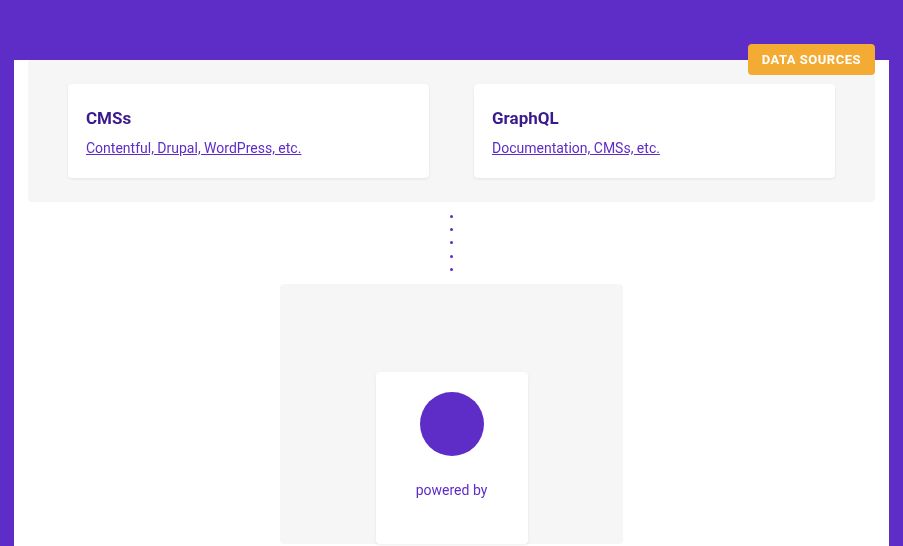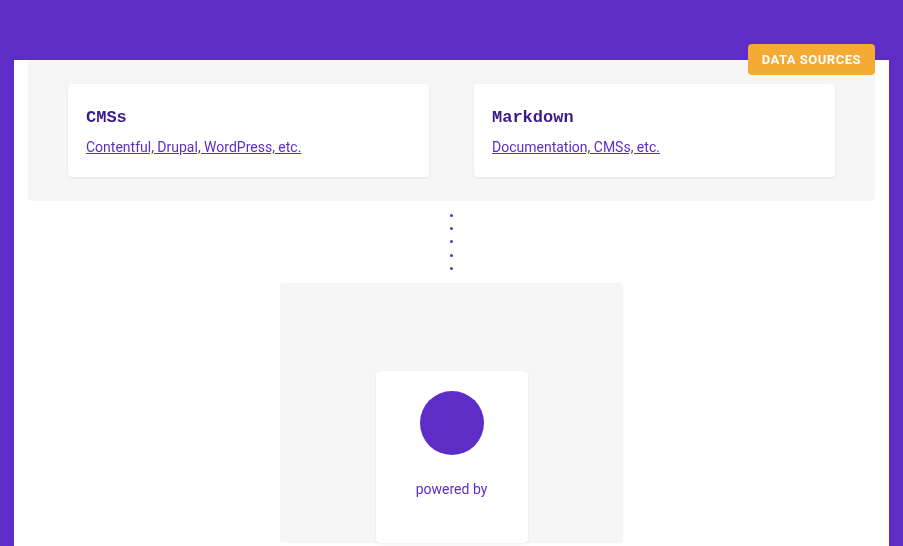--- a/index.html
+++ b/index.html
@@ -47,21 +47,20 @@
     border-radius: 4px;
     box-shadow: 0 1px 3px rgba(0,0,0,0.08);
     padding: 24px 18px 22px 18px;
     flex: 1;
   }
   .card-title {
     color: #3a1a8c;
     font-weight: 700;
     font-size: 17px;
     margin-bottom: 12px;
-    font-family: Liberation Mono, monospace;
   }
   .card-sub {
     color: #5e2cc7;
     font-size: 14px;
     text-decoration: underline;
   }
   
   .connector {
     height: 82px;
     display: flex;
@@ -118,21 +117,21 @@
 
   <div class="section data-sources">
     <div class="section-label">DATA SOURCES</div>
 
     <div class="card">
       <div class="card-title">CMSs</div>
       <div class="card-sub">Contentful, Drupal, WordPress, etc.</div>
     </div>
 
     <div class="card">
-      <div class="card-title">Markdown</div>
+      <div class="card-title">GraphQL</div>
       <div class="card-sub">Documentation, CMSs, etc.</div>
     </div>
 
   </div>
 
   <div class="connector">
     <div class="dot"></div>
     <div class="dot"></div>
     <div class="dot"></div>
     <div class="dot"></div>

